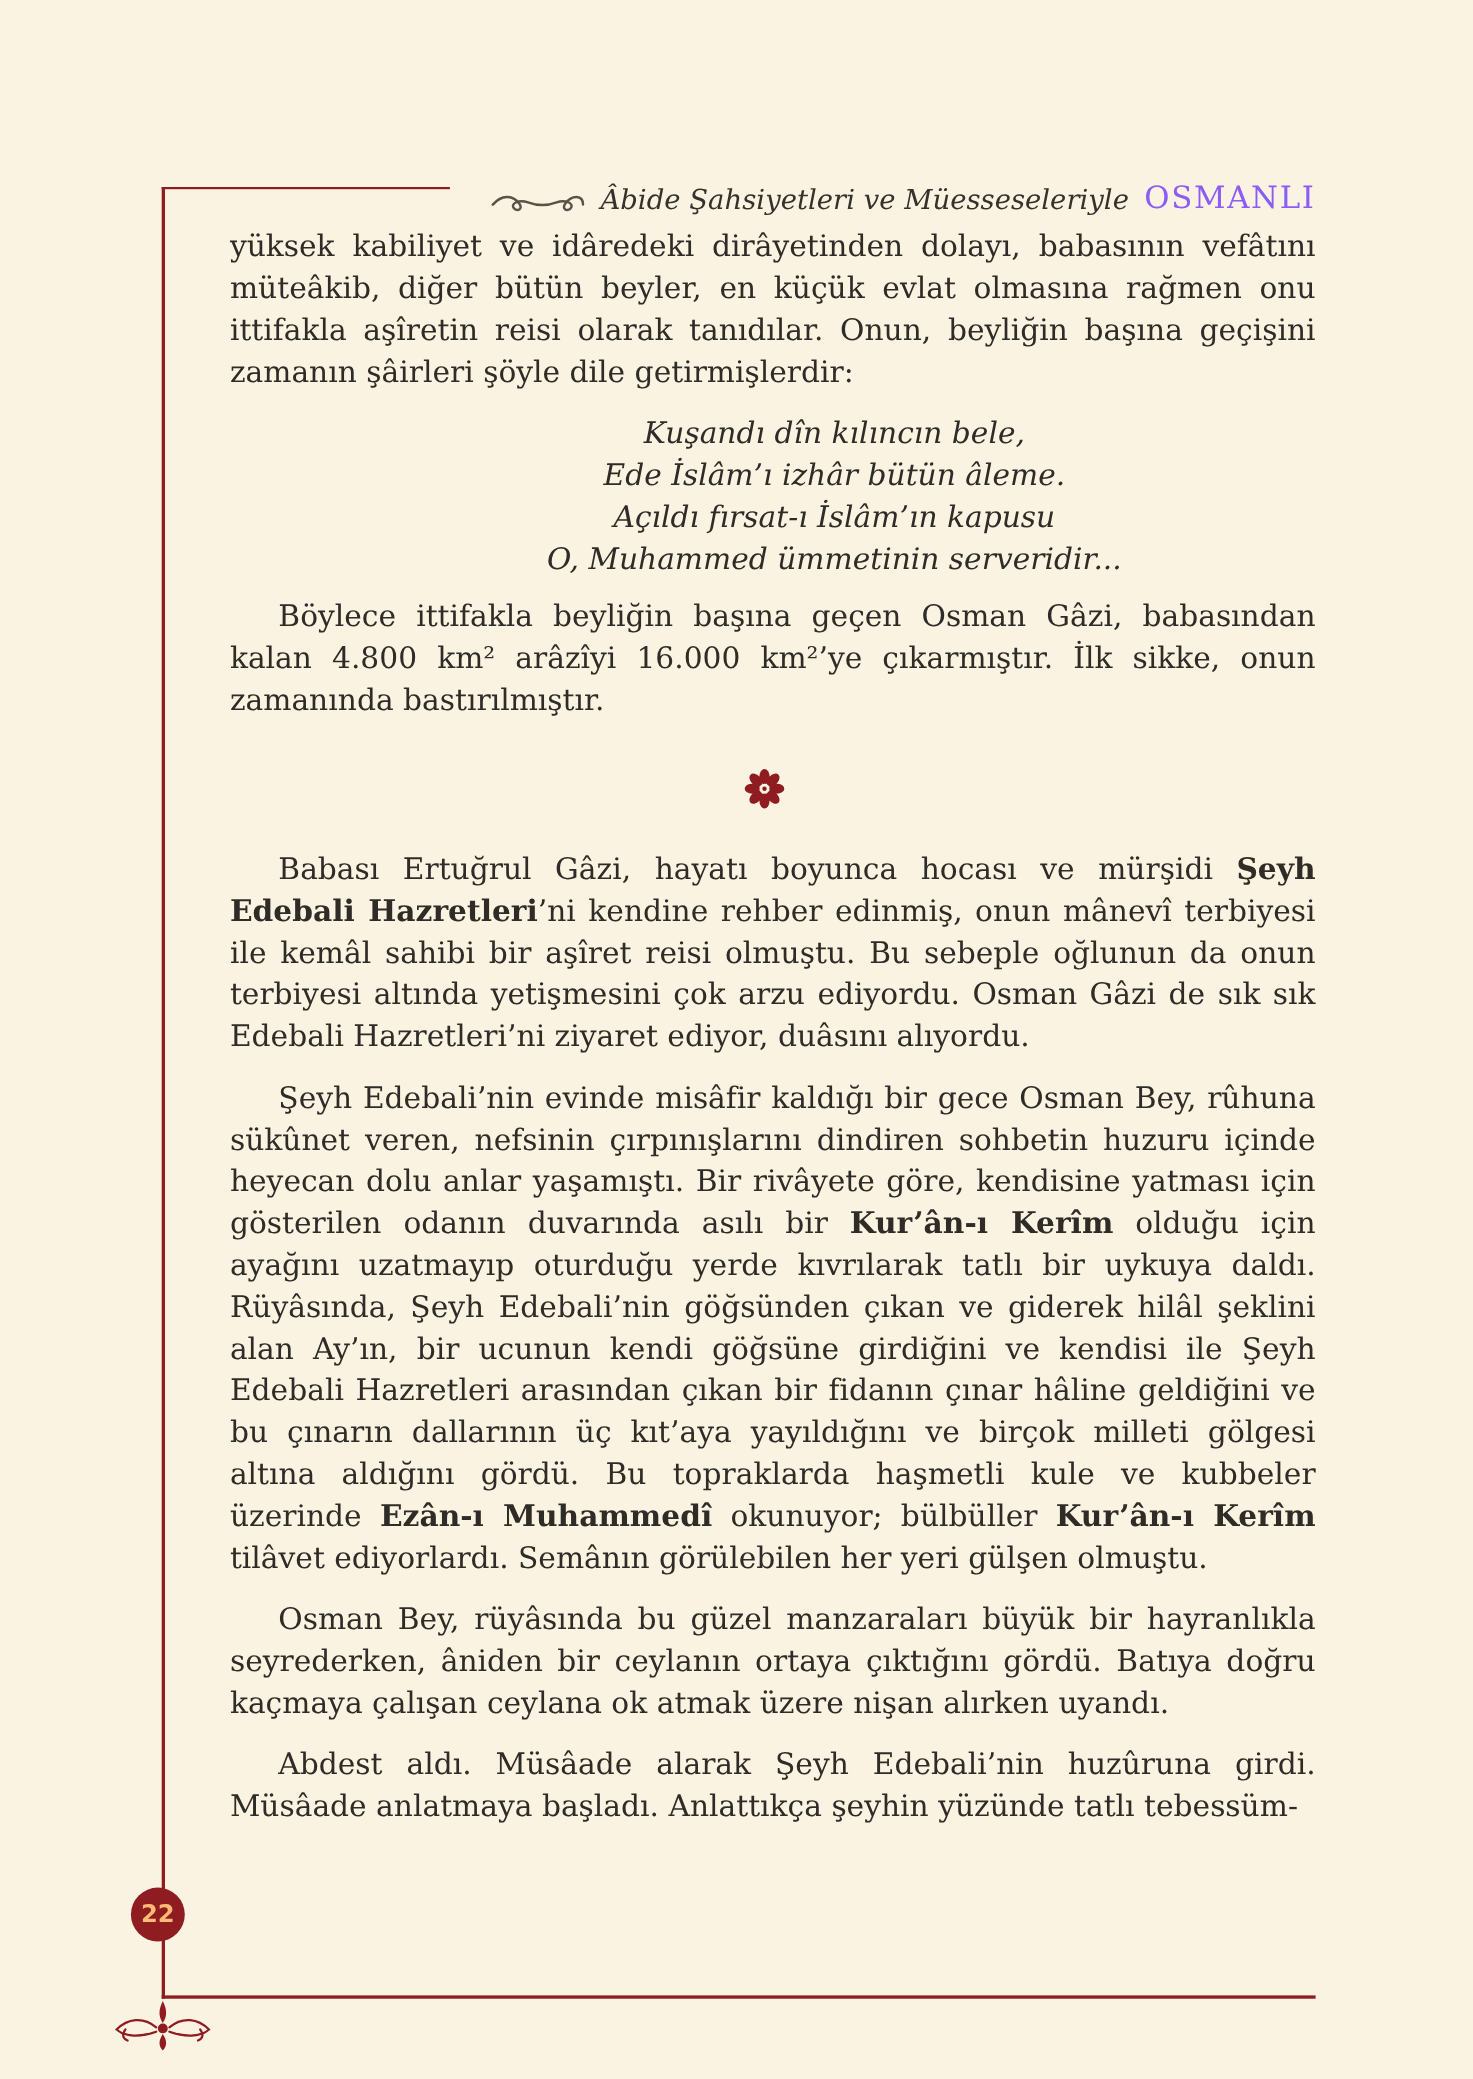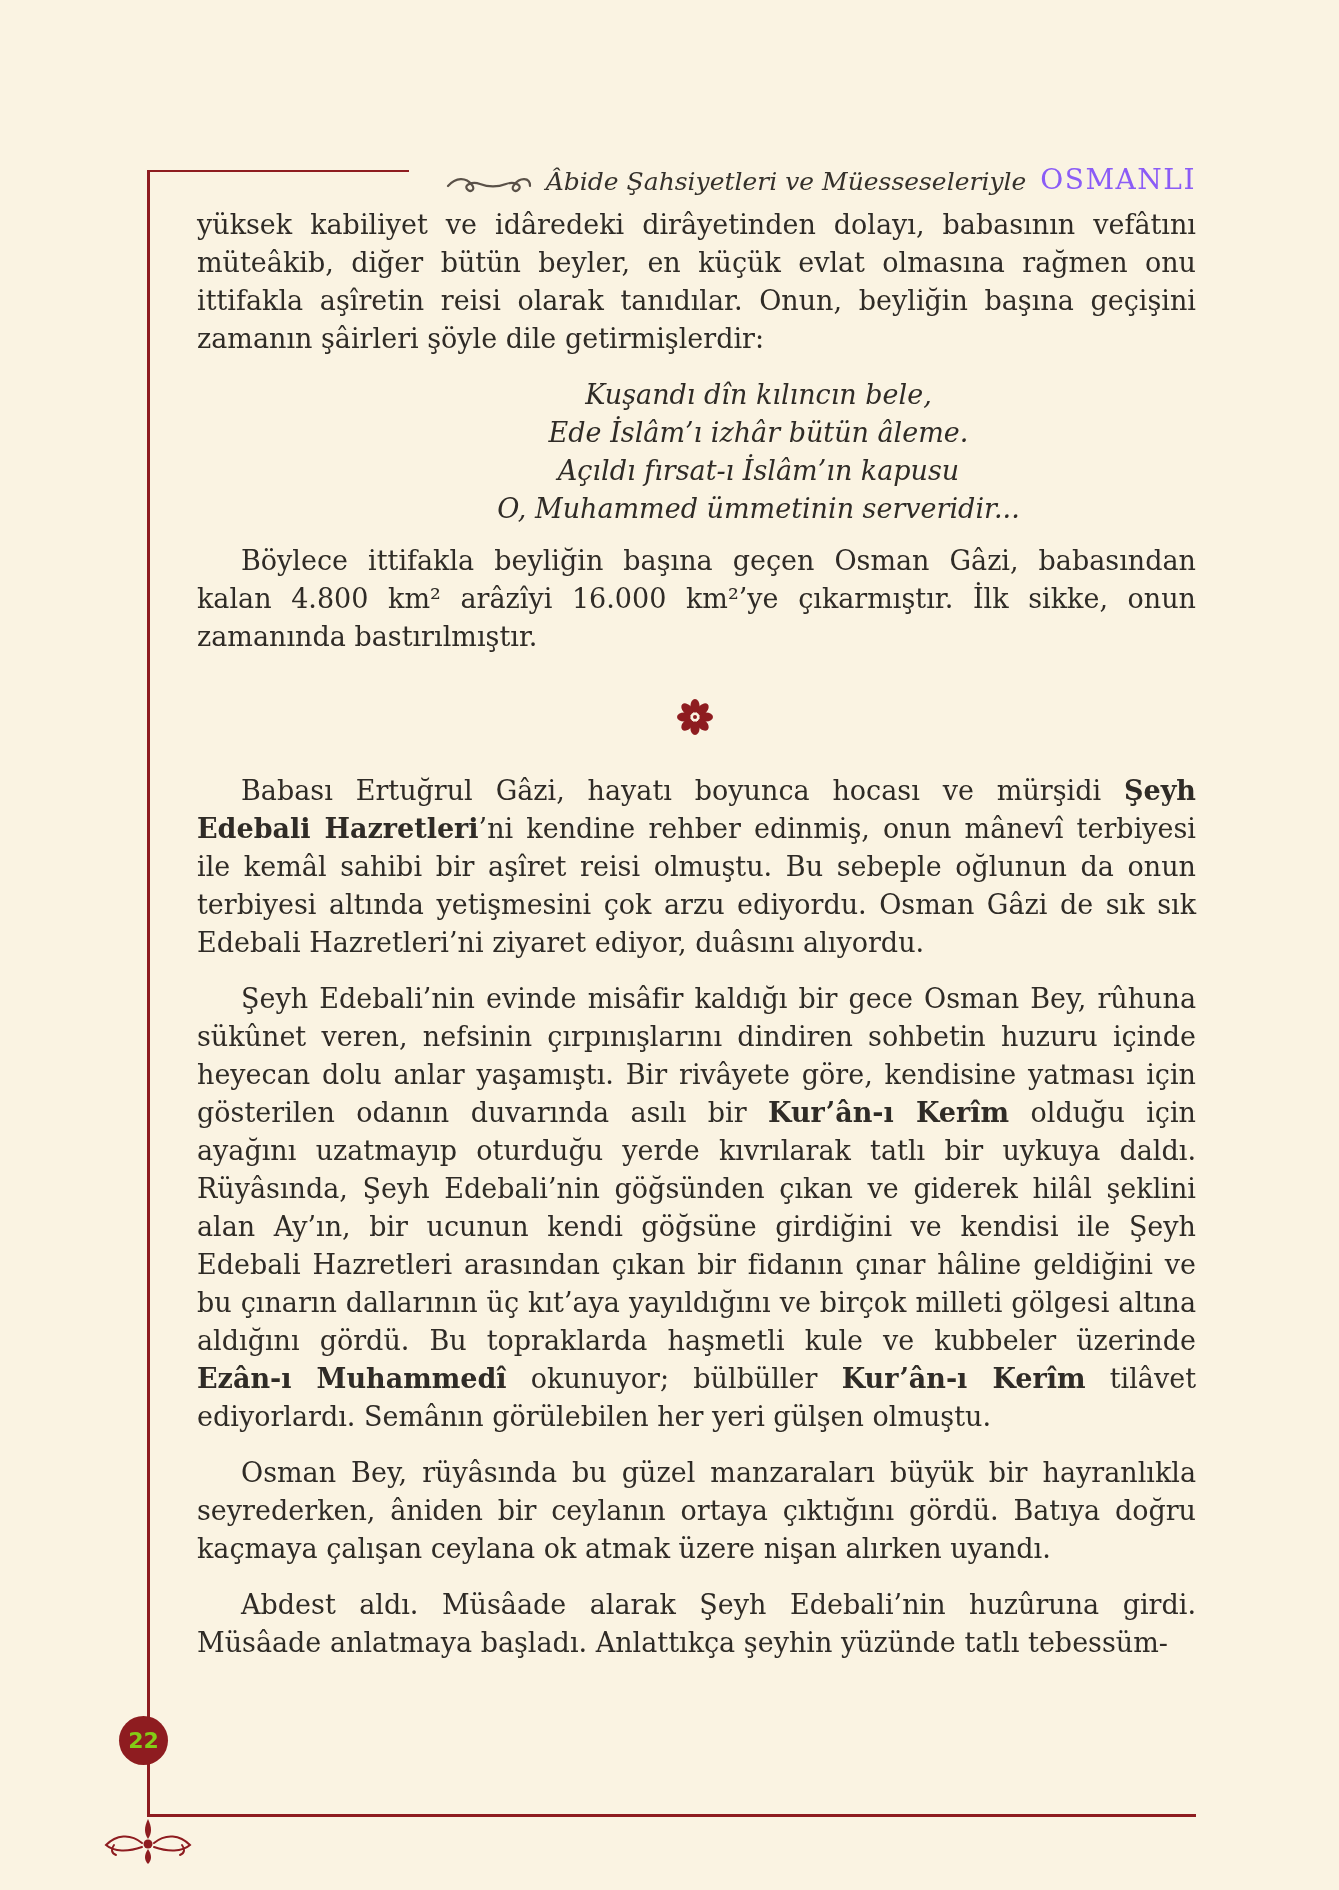--- a/index.html
+++ b/index.html
@@ -24,35 +24,35 @@
     white-space:nowrap;
   }
   .header .flourish svg{display:block;}
   .header-italic{font-style:italic;font-size:25px;color:#35312b;}
   .header-caps{font-size:28px;letter-spacing:1.5px;color:#8b5cf6;}
 
   .text-column{
     position:absolute;left:193px;top:206px;width:1003px;
     font-size:27px;line-height:38px;text-align:justify;
   }
-  .para{margin:0 0 18px 4px;}
+  .para{margin:0 0 18px 16px;}
   .para.indent{text-indent:44px;}
   .para b{font-weight:bold;}
 
   .poem{margin:10px 0 14px 128px;font-style:italic;text-align:center;}
   .poem-line{line-height:38px;}
 
   .divider{
     text-align:center;margin:42px 0 36px 0;line-height:0;
   }
   .divider svg{display:inline-block;}
 
   .page-badge{
     position:absolute;left:119px;top:1716px;width:49px;height:49px;border-radius:50%;
-    background:var(--accent);color:#84cc16;
+    background:var(--accent);color:#fdba74;
     display:flex;align-items:center;justify-content:center;
     font-family:"DejaVu Sans","Liberation Sans",sans-serif;font-weight:bold;font-size:22px;
   }
 
   .footer-ornament{position:absolute;left:100px;top:1817px;}
   .footer-ornament svg{display:block;}
 </style>
 </head>
 <body>
 

